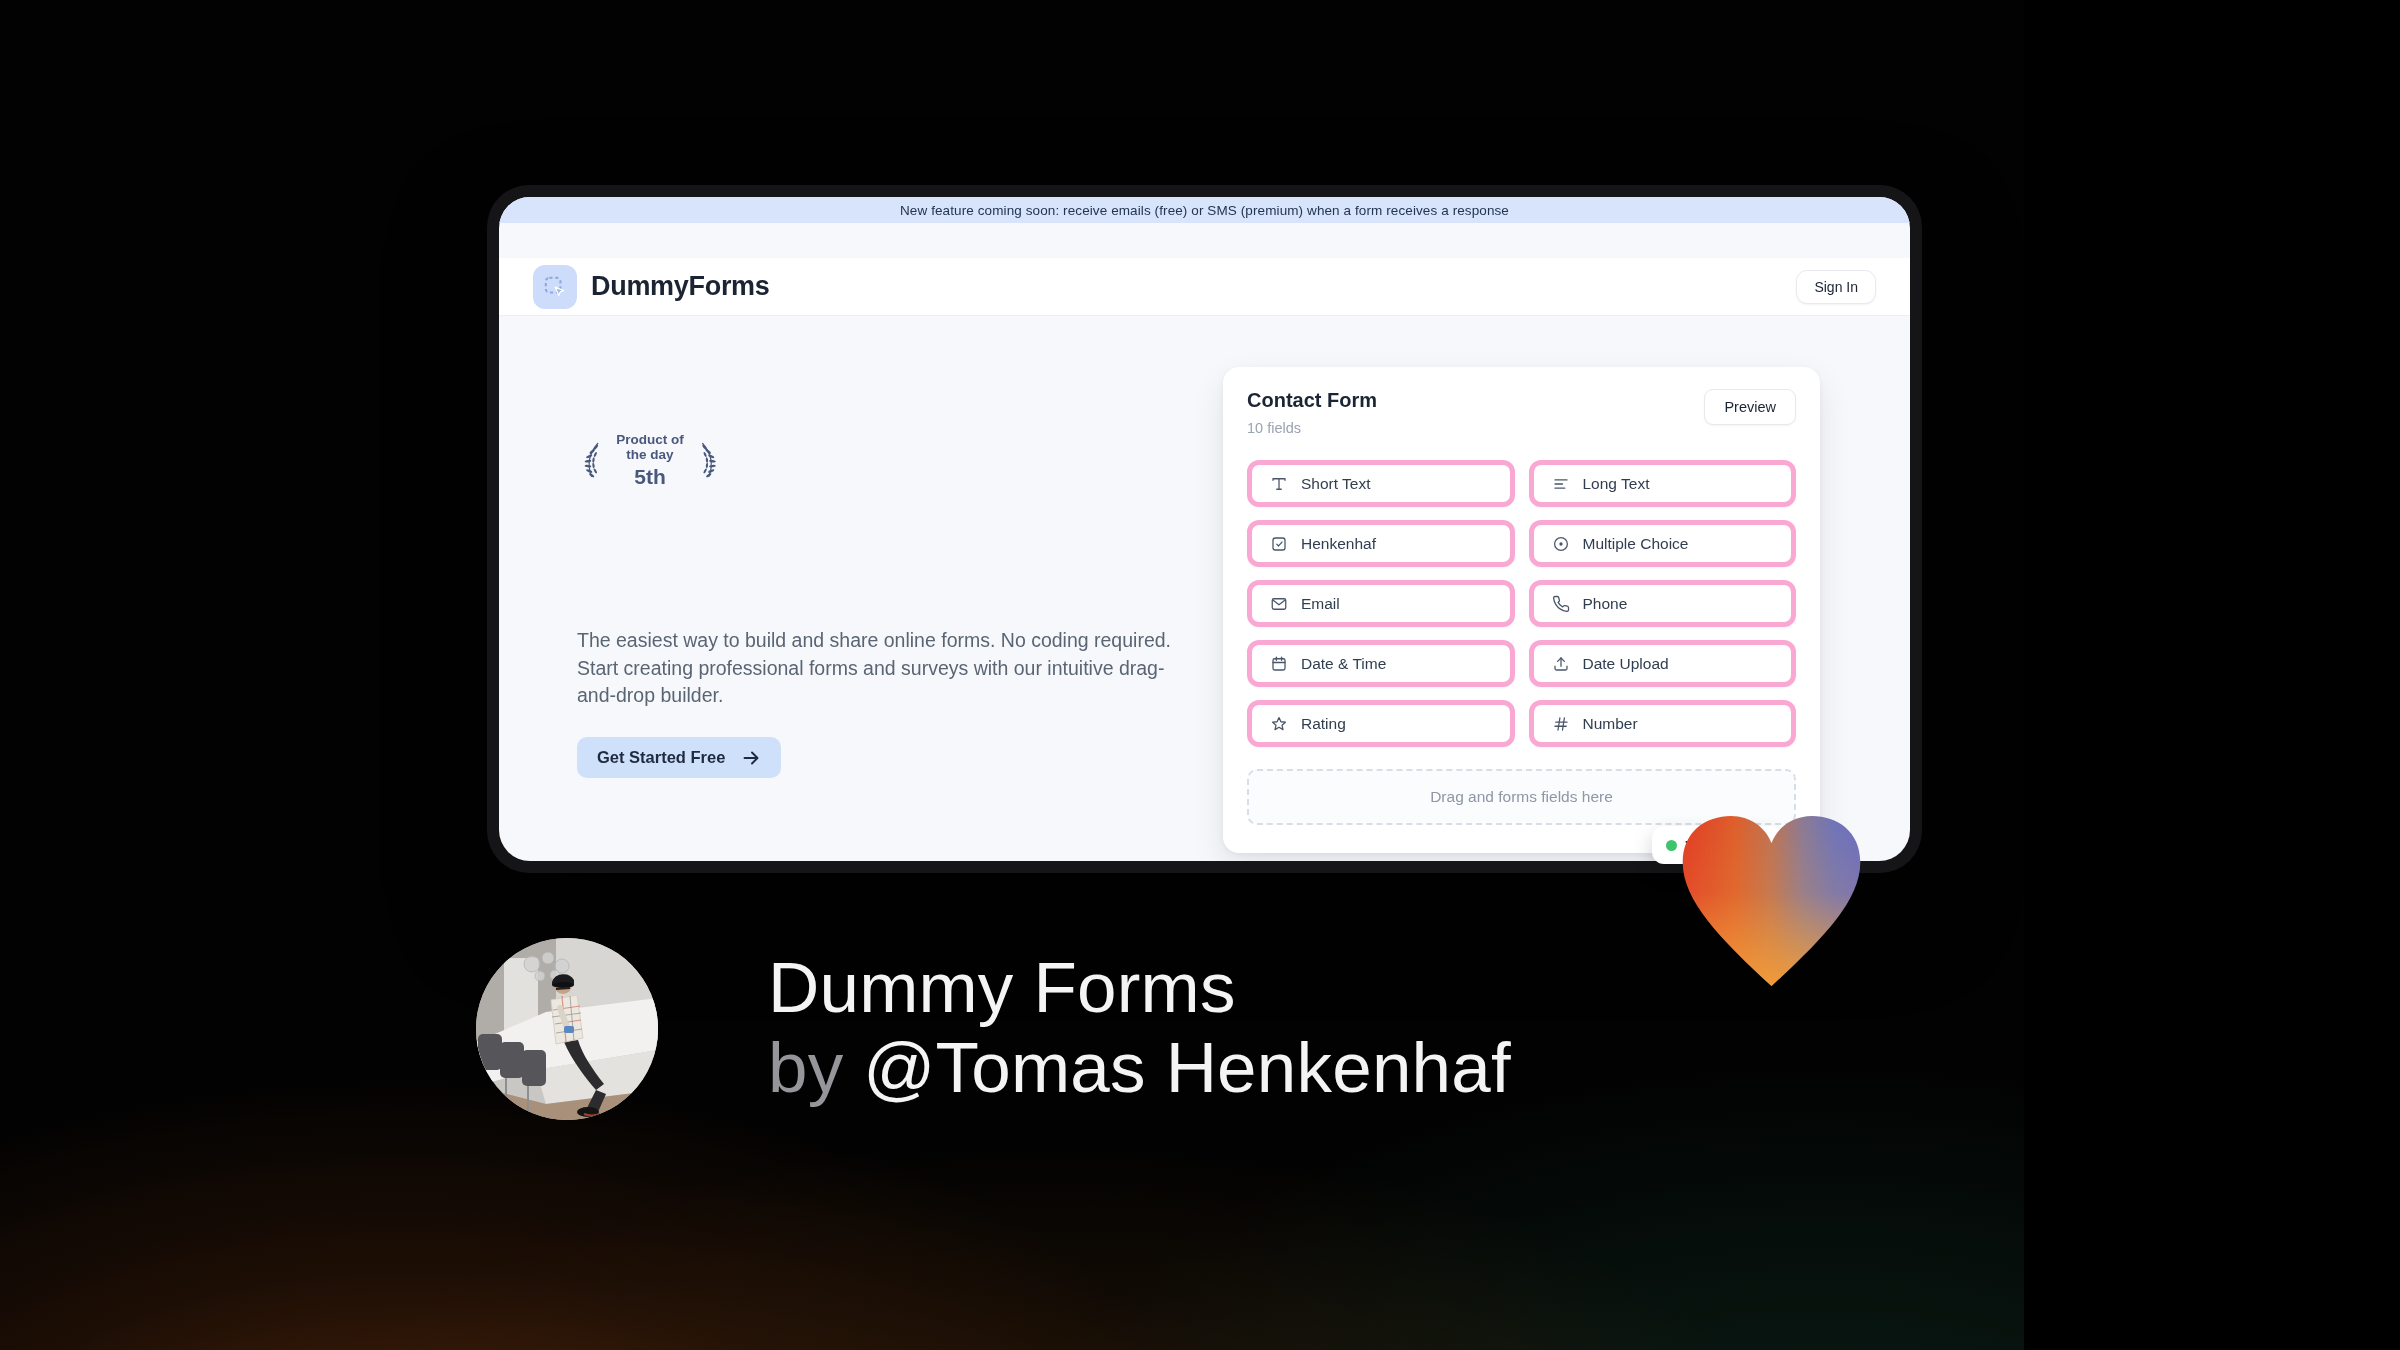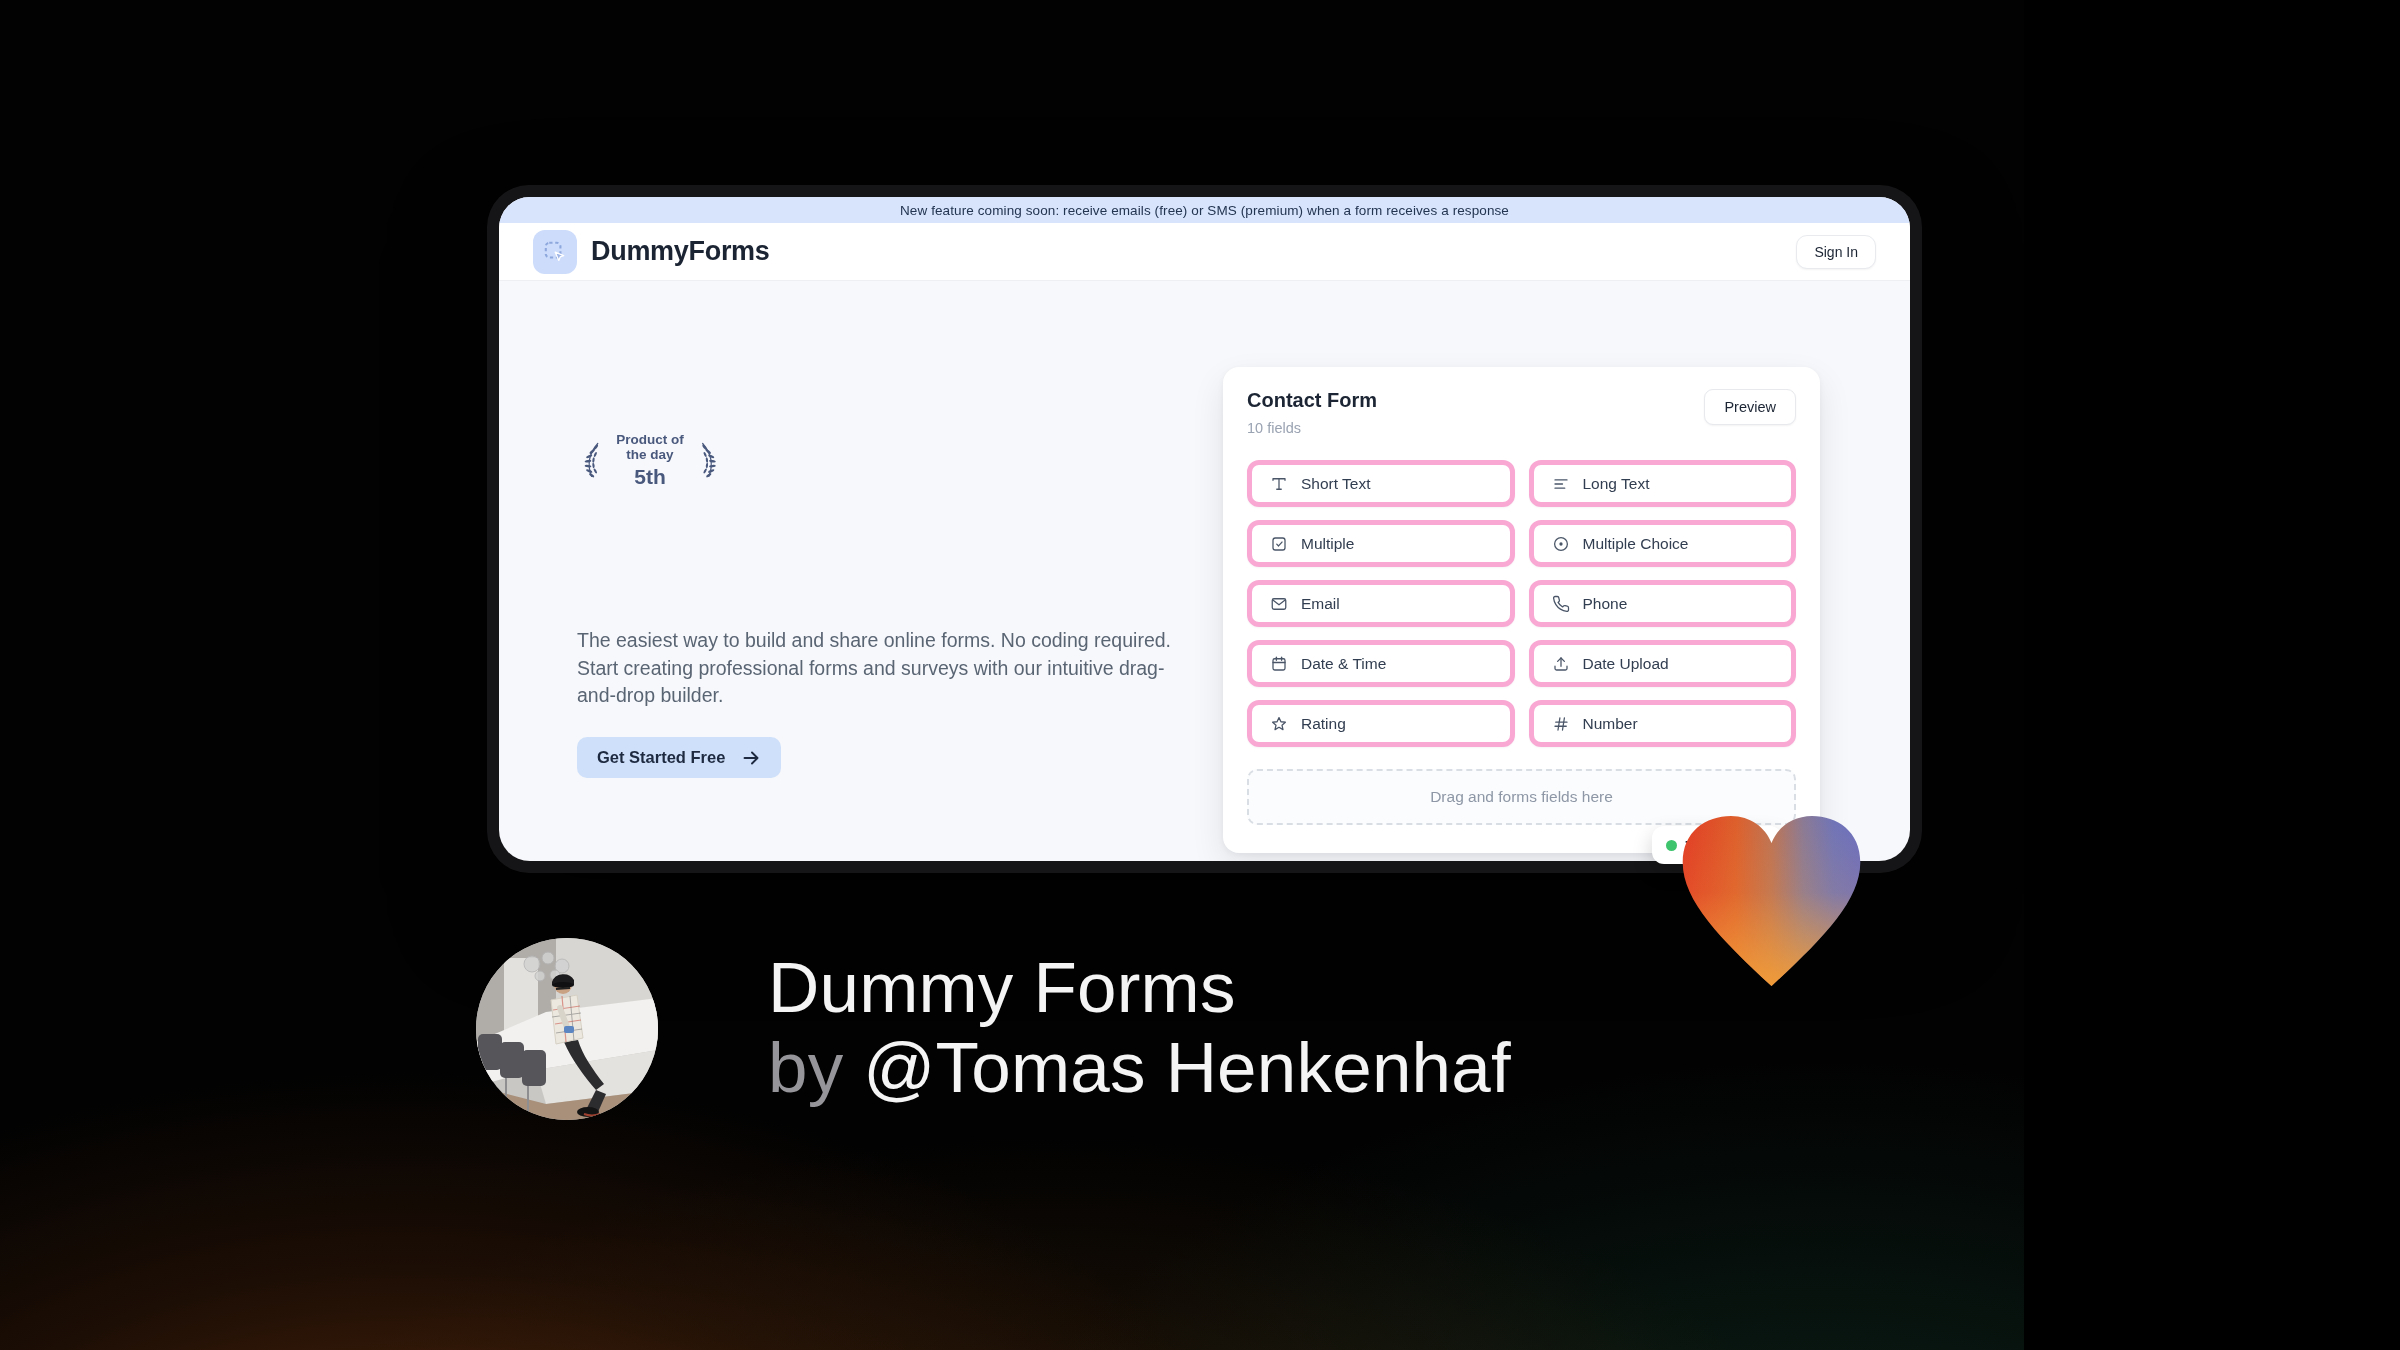--- a/index.html
+++ b/index.html
@@ -21,21 +21,21 @@
   .window-content{
     position:relative;width:100%;height:100%;border-radius:31px;overflow:hidden;
     background:#f7f8fb;
   }
   .announce{
     height:26px;background:#d7e4fc;color:#243551;font-size:13.5px;
     display:flex;align-items:center;justify-content:center;letter-spacing:.1px;
   }
   .site-header{
     height:58px;background:#fff;border-bottom:1px solid #edeff3;
-    display:flex;align-items:center;padding:0 34px;box-sizing:border-box;
+    display:flex;align-items:center;padding:0 34px;box-sizing:border-box;margin-top:35px;
   }
   .logo-box{
     width:44px;height:44px;border-radius:12px;background:#ccdcfa;
     display:flex;align-items:center;justify-content:center;cursor:pointer;
   }
   .brand{font-size:27px;font-weight:700;color:#1b2433;margin-left:14px;letter-spacing:-.3px;}
   .signin-btn{
     margin-left:auto;background:#fff;border:1px solid #e8eaee;border-radius:11px;
     padding:8px 17px;font-size:14px;color:#1b2433;font-weight:500;
     box-shadow:0 1px 2px rgba(16,24,40,.05);cursor:pointer;
@@ -210,21 +210,21 @@
                 <line x1="4" y1="17.5" x2="17" y2="17.5"></line>
             </svg>
             <span>Long Text</span>
           </div>
 
           <div class="field-btn">
             <svg width="18" height="18" viewBox="0 0 24 24" fill="none" stroke="#4a5668" stroke-width="1.7" stroke-linecap="round" stroke-linejoin="round">
               <rect x="4" y="4" width="16" height="16" rx="3"></rect>
                 <polyline points="9 12.2 11.4 14.6 16 9.4"></polyline>
             </svg>
-            <span>Multiple</span>
+            <span>Henkenhaf</span>
           </div>
 
           <div class="field-btn">
             <svg width="18" height="18" viewBox="0 0 24 24" fill="none" stroke="#4a5668" stroke-width="1.7">
               <circle cx="12" cy="12" r="8.5"></circle>
                 <circle cx="12" cy="12" r="2.2" fill="#4a5668" stroke="none"></circle>
             </svg>
             <span>Multiple Choice</span>
           </div>
 

